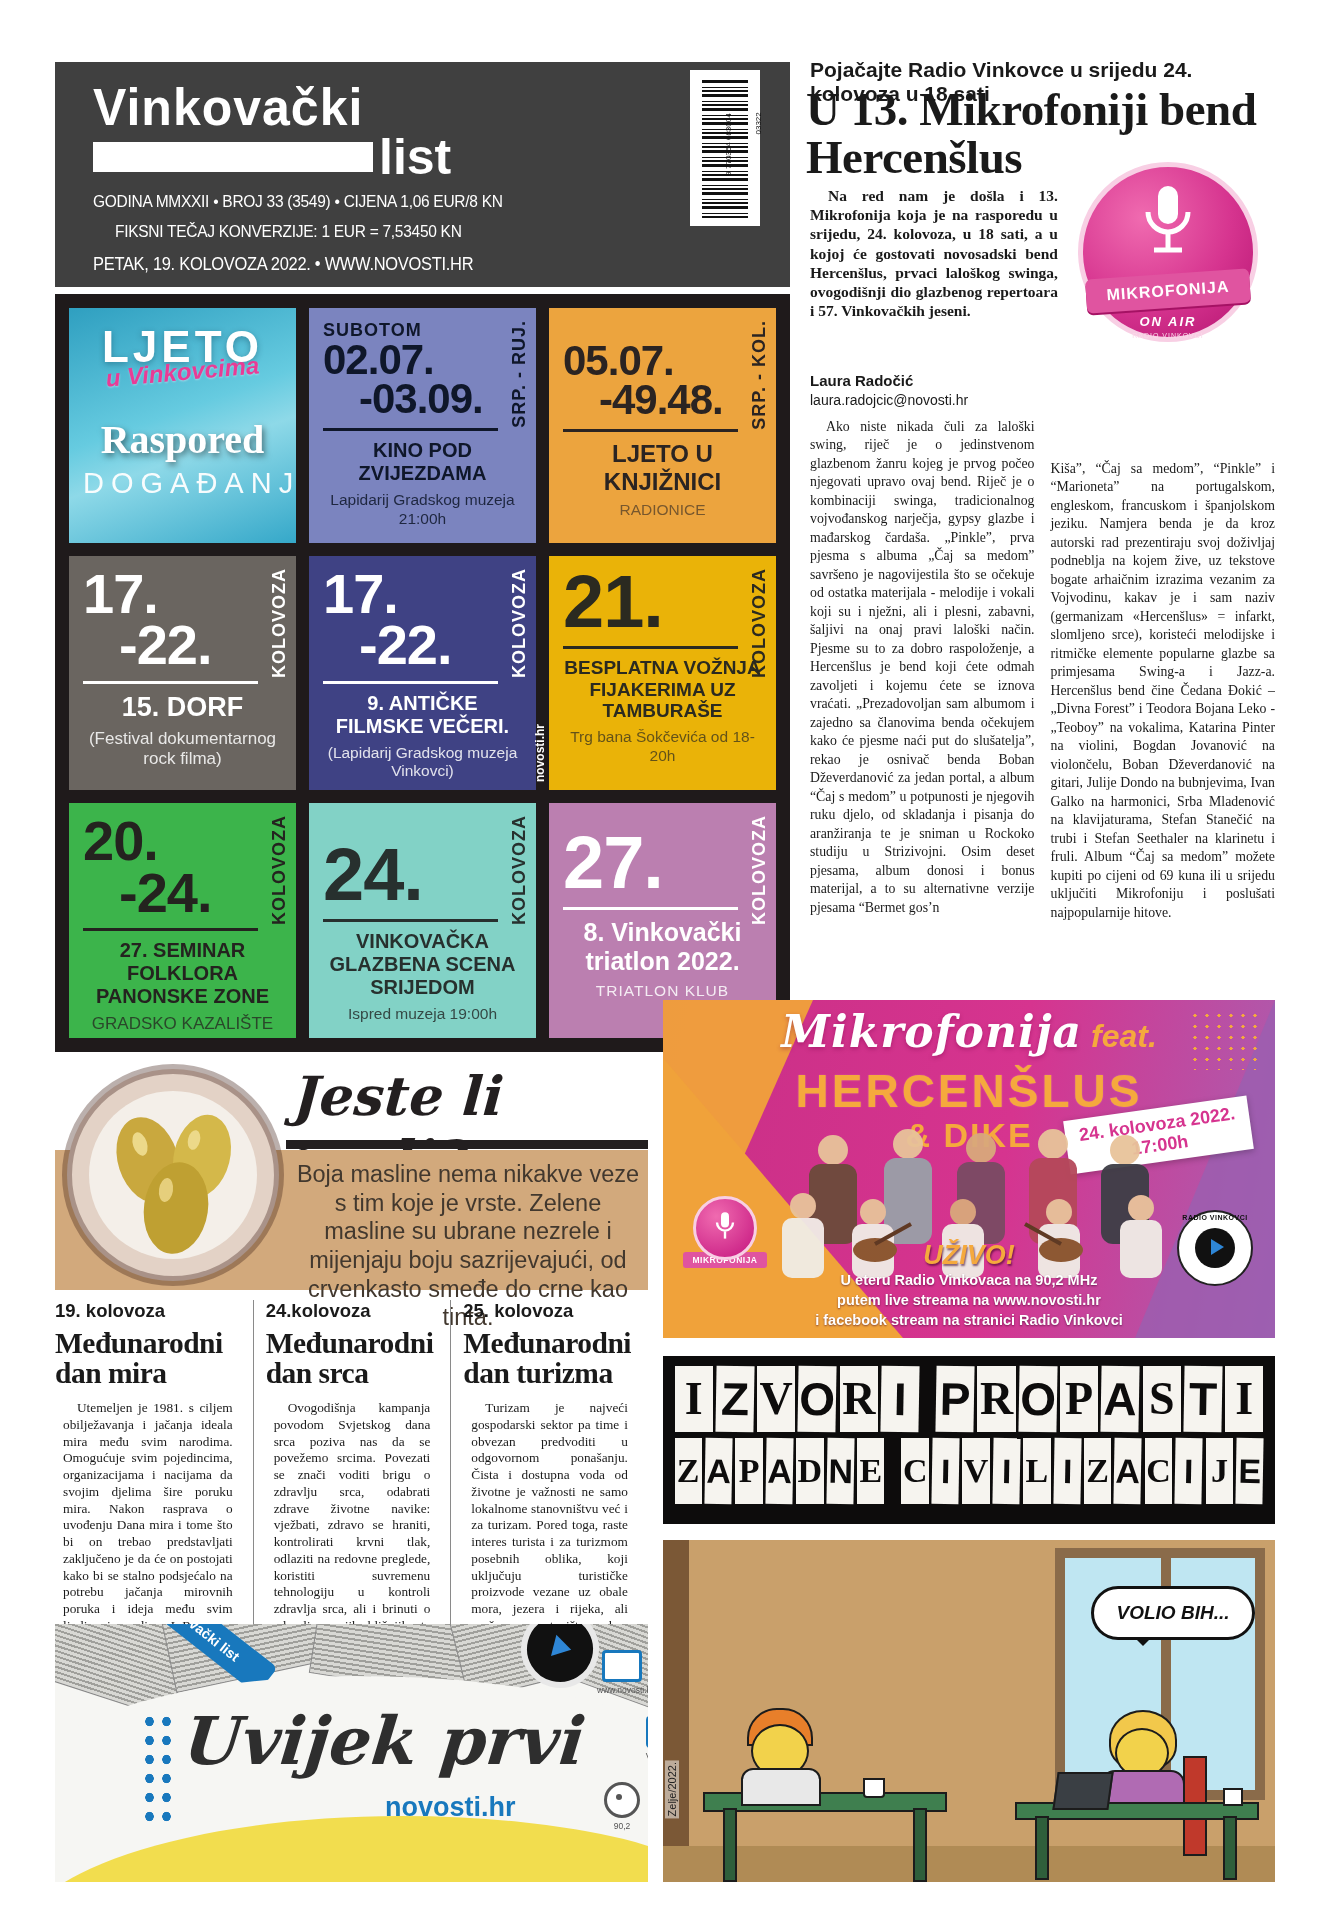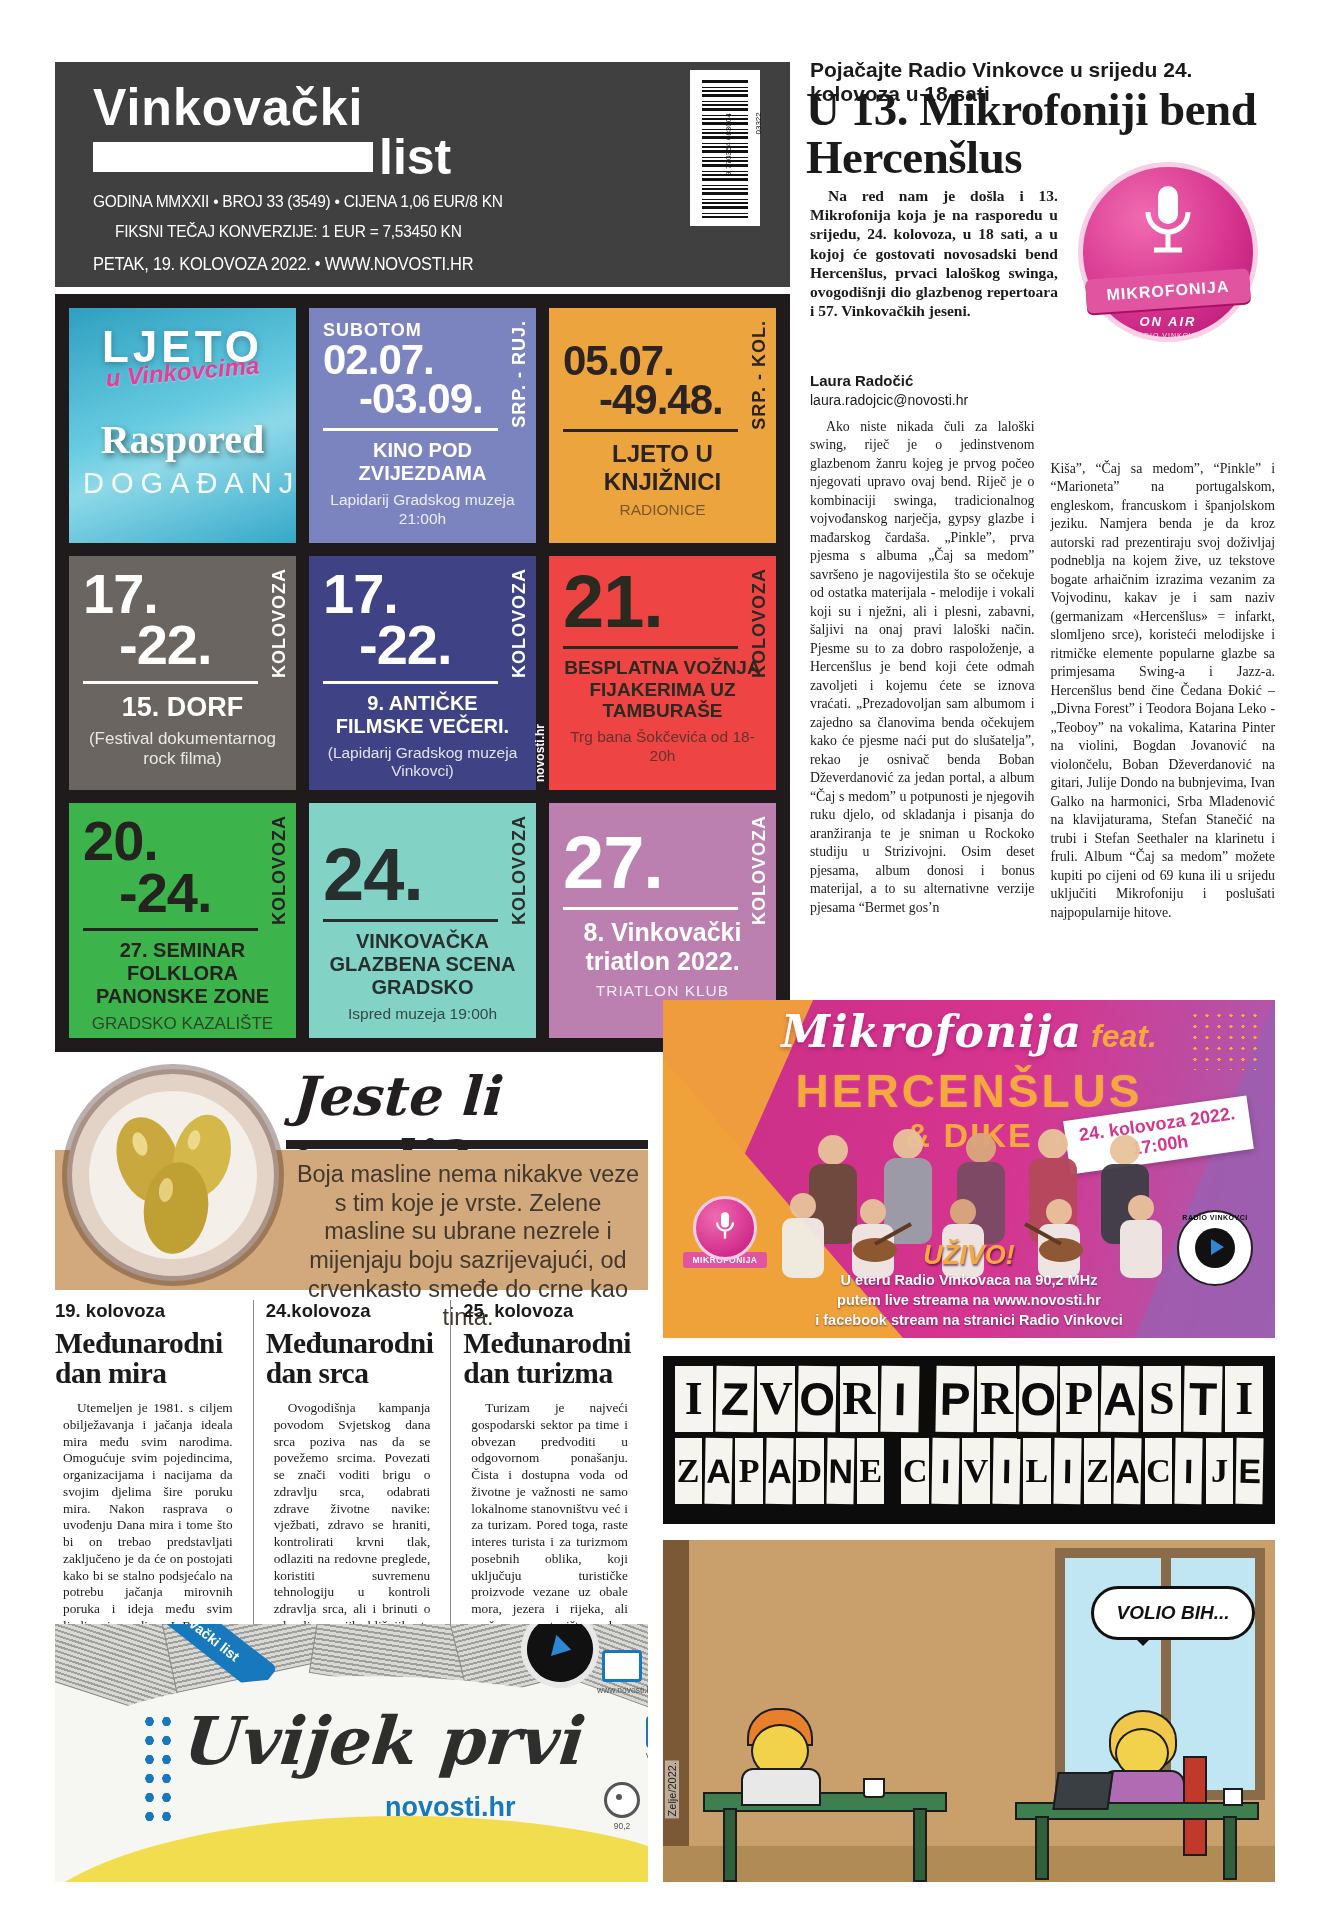--- a/index.html
+++ b/index.html
@@ -229,21 +229,21 @@
 
   <div id="grid" class="abs">
 
     <div class="tile" id="tile-ljeto">
       <div class="lj1">LJETO</div>
       <div class="lj2">u Vinkovcima</div>
       <div class="lj3">Raspored</div>
       <div class="lj4">DOGAĐANJA</div>
     </div>
 
-    <div class="tile" style="background:#7b84bf;color:#ffffff;">
+    <div class="tile" style="background:#7b84bf;color:#0f172a;">
       <div class="t-label">SUBOTOM</div>
       <div class="dates dates-sm">
         <span class="d1">02.07.</span>
         <span class="d2">-03.09.</span>
       </div>
       <div class="vert">SRP. - RUJ.</div>
       <div class="rule"></div>
       <div class="t-title">KINO POD ZVIJEZDAMA</div>
       <div class="t-sub">Lapidarij Gradskog muzeja 21:00h</div>
     </div>
@@ -274,21 +274,21 @@
       <div class="dates">
         <span class="d1">17.</span>
         <span class="d2">-22.</span>
       </div>
       <div class="vert">KOLOVOZA</div>
       <div class="rule"></div>
       <div class="t-title">9. ANTIČKE FILMSKE VEČERI.</div>
       <div class="t-sub">(Lapidarij Gradskog muzeja Vinkovci)</div>
     </div>
 
-    <div class="tile" style="background:#ef4444;color:#2b2a20;">
+    <div class="tile" style="background:#eab308;color:#2b2a20;">
       <div class="dates">
           <span class="d1 d-big">21.</span>
         </div>
       <div class="vert">KOLOVOZA</div>
       <div class="rule"></div>
       <div class="t-title" style="font-size:19px;">BESPLATNA VOŽNJA FIJAKERIMA UZ TAMBURAŠE</div>
       <div class="t-sub" style="opacity:.7;">Trg bana Šokčevića od 18-20h</div>
     </div>
 
     <div class="tile" style="background:#3cb44b;color:#24231f;">
@@ -301,21 +301,21 @@
       <div class="t-title">27.  SEMINAR FOLKLORA PANONSKE ZONE</div>
       <div class="t-sub" style="font-size:17px;opacity:.75;">GRADSKO KAZALIŠTE</div>
     </div>
 
     <div class="tile" style="background:#82d2c6;color:#27302e;">
       <div class="dates" style="margin-top:26px;">
           <span class="d1 d-big">24.</span>
         </div>
       <div class="vert">KOLOVOZA</div>
       <div class="rule"></div>
-      <div class="t-title">VINKOVAČKA GLAZBENA SCENA GRADSKO</div>
+      <div class="t-title">VINKOVAČKA GLAZBENA SCENA SRIJEDOM</div>
       <div class="t-sub">Ispred muzeja 19:00h</div>
     </div>
 
     <div class="tile" style="background:#bb7fb0;color:#fff;">
       <div class="dates" style="margin-top:14px;">
           <span class="d1 d-big">27.</span>
         </div>
       <div class="vert">KOLOVOZA</div>
       <div class="rule"></div>
       <div class="t-title" style="font-size:25px;font-weight:600;">8. Vinkovački triatlon 2022.</div>

